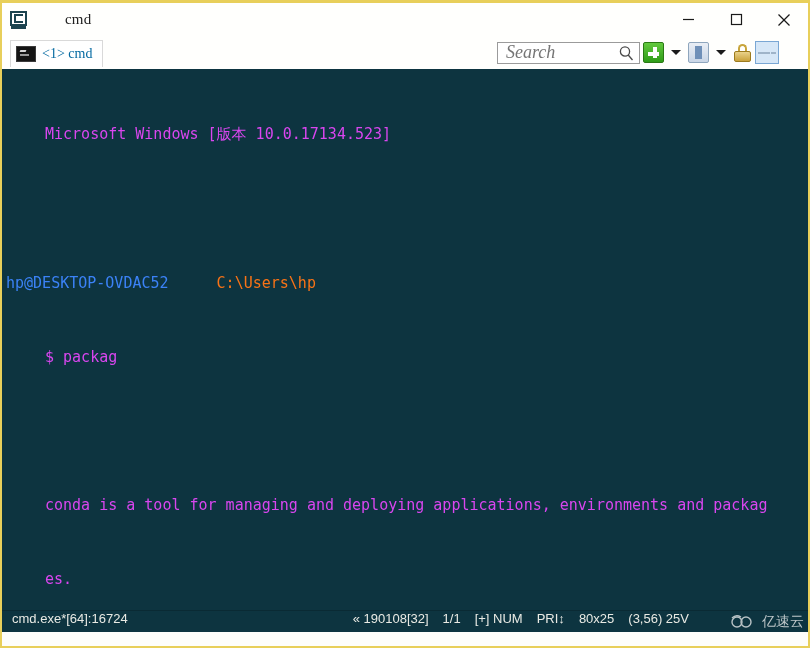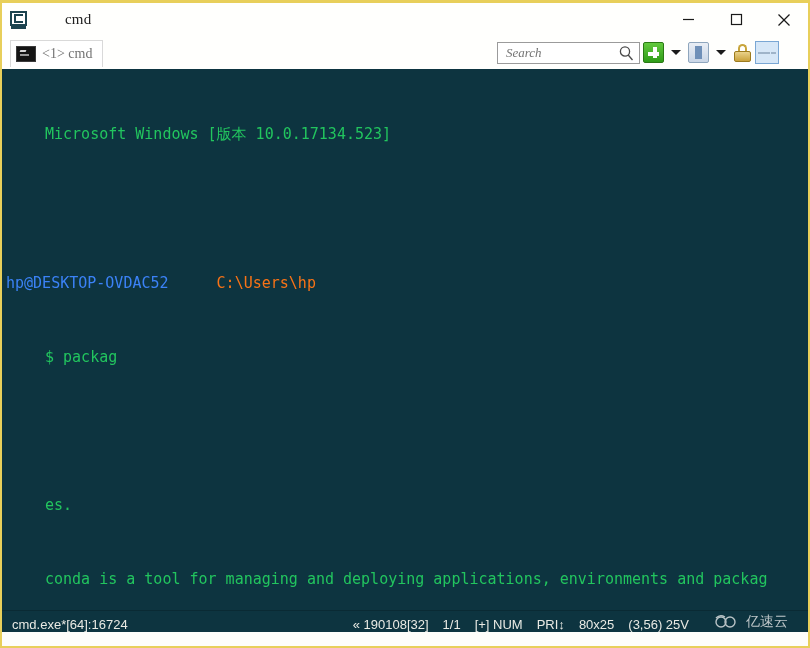--- a/index.html
+++ b/index.html
@@ -108,21 +108,21 @@
     transform: skewX(-20deg);
   }
   .tab-icon:after {
     content: "";
     position: absolute; left: 3px; top: 7px;
     width: 9px; height: 2px;
     background: #9a9a9a;
   }
   .tab-label {
     font-size: 14px;
-    color: #737373;
+    color: #0369a1;
     font-family: "Liberation Serif", serif;
     white-space: nowrap;
   }
 
   .toolbar {
     position: absolute;
     right: 4px; top: 0;
     height: 33px;
     display: flex;
     align-items: center;
@@ -133,21 +133,21 @@
     width: 143px; height: 22px;
     border: 1px solid #9b9b9b;
     background: #ffffff;
     display: flex;
     align-items: center;
     padding: 0 22px 0 6px;
   }
   .searchbox input {
     border: none; outline: none;
     width: 100%;
-    font-size: 13px;
+    font-size: 18px;
     font-style: italic;
     color: #8a8a8a;
     font-family: "Liberation Serif", serif;
     background: transparent;
   }
   .search-icon {
     position: absolute;
     right: 4px; top: 2px;
   }
 
@@ -238,42 +238,42 @@
     overflow: hidden;
     font-family: "DejaVu Sans Mono", "Liberation Mono", monospace;
     font-size: 15px;
     line-height: 24.7px;
     color: #e4e4dc;
     white-space: pre;
   }
   .term-line { white-space: pre; }
   .c-user { color: #3b82f6; }
   .c-path { color: #f97316; }
-  .c-plain { color: #22c55e; padding-left: 39px; }
+  .c-plain { color: #d946ef; padding-left: 39px; }
 
   
   .statusbar {
     position: relative;
     height: 22px;
     background: #0d3440;
     border-top: 1px solid #0a2a34;
     display: flex;
-    align-items: flex-end;
+    align-items: flex-start;
     color: #e9eae4;
     font-size: 13px;
     font-family: "Liberation Sans", sans-serif;
     padding-left: 3px;
     overflow: hidden;
   }
   .sb-left { flex: 0 0 auto; }
   .sb-spacer { flex: 1 1 auto; }
   .sb-cell { flex: 0 0 auto; padding: 0 7px; white-space: nowrap; }
   .watermark {
     position: absolute;
-    right: 20px; top: 0;
+    right: 4px; top: 0;
     height: 22px;
     display: flex; align-items: center; gap: 8px;
     color: #bfc7c9;
     font-size: 14px;
     font-family: "Liberation Sans", sans-serif;
   }
   .wm-logo { display: block; }
 </style>
 </head>
 <body>
@@ -346,22 +346,22 @@
       </div>
     </div>
   </div>
 
   <div class="terminal">
     <div class="term-line"><span class="c-plain">Microsoft Windows [版本 10.0.17134.523]</span></div>
     <div class="term-line"><span class="c-plain"></span></div>
     <div class="term-line"><span class="c-user">hp@DESKTOP-OVDAC52</span><span class="c-plain"> </span><span class="c-path">C:\Users\hp</span></div>
     <div class="term-line"><span class="c-plain">$ packag</span></div>
     <div class="term-line"><span class="c-plain"></span></div>
+    <div class="term-line"><span class="c-plain">conda is a tool for managing and deploying applications, environments and packag</span></div>
     <div class="term-line"><span class="c-plain">es.</span></div>
-    <div class="term-line"><span class="c-plain">conda is a tool for managing and deploying applications, environments and packag</span></div>
     <div class="term-line"><span class="c-plain"></span></div>
     
     <div class="term-line"><span class="c-plain"></span></div>
     
     
     
     
     
     
     

